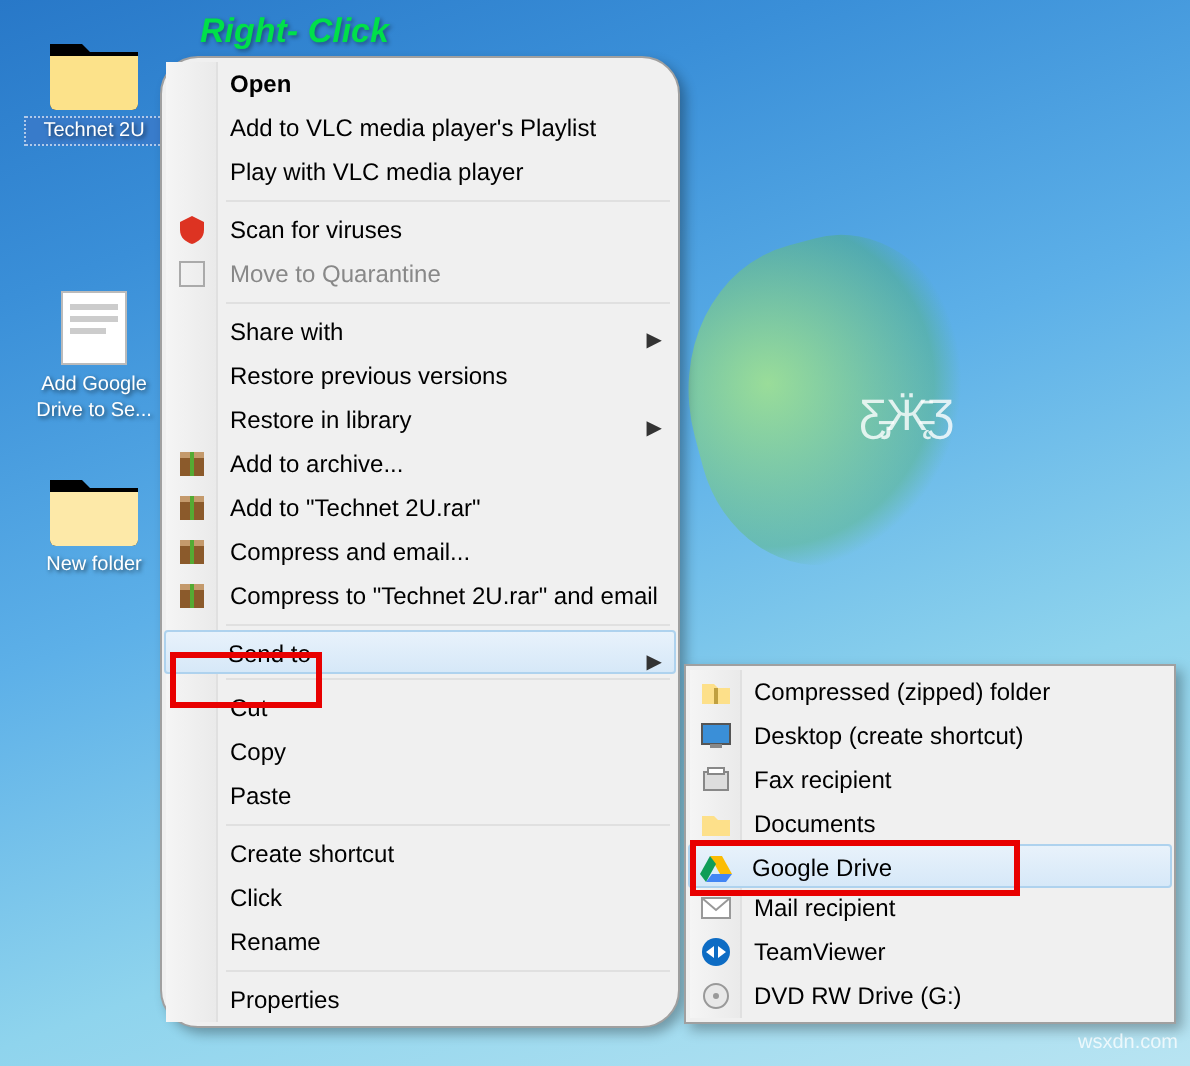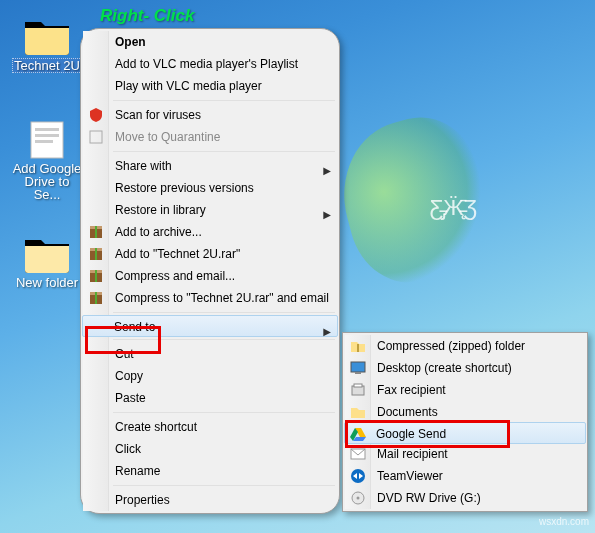--- a/index.html
+++ b/index.html
@@ -2,21 +2,21 @@
 <html><head>
   <meta charset="utf-8">
   <style>
     * { margin: 0; padding: 0; box-sizing: border-box; font-family: "Segoe UI", Tahoma, sans-serif; font-size: 12px; }
     body { width: 595px; height: 533px; overflow: hidden; position: relative; background: linear-gradient(160deg, #2878c8 0%, #3a8fd8 20%, #5db0e8 45%, #8fd4ed 70%, #b8e4f2 100%); }
     
     .annotation { position: absolute; top: 6px; left: 100px; color: #00e04a; font-weight: bold; font-size: 17px; font-style: italic; text-shadow: 1px 1px 2px rgba(0,0,0,0.4); }
     
     .desktop-icon { position: absolute; width: 70px; text-align: center; cursor: pointer; }
     .desktop-icon .icon-img { width: 48px; height: 40px; margin: 0 auto; display: block; }
-    .desktop-icon .icon-label { color: white; font-size: 13px; text-shadow: 1px 1px 2px rgba(0,0,0,0.6); margin-top: 2px; line-height: 13px; word-wrap: break-word; }
+    .desktop-icon .icon-label { color: white; font-size: 10px; text-shadow: 1px 1px 2px rgba(0,0,0,0.6); margin-top: 2px; line-height: 13px; word-wrap: break-word; }
     .desktop-icon.selected .icon-label { background: rgba(60,120,200,0.7); border: 1px dotted rgba(255,255,255,0.6); }
     
     .folder-svg { fill: #fce28a; }
     
     .context-menu { position: absolute; background: #f0f0f0; border: 1px solid #a0a0a0; box-shadow: 3px 3px 6px rgba(0,0,0,0.3); padding: 2px; }
     .main-menu { top: 28px; left: 80px; width: 260px; border-radius: 19px; }
     .sub-menu { top: 332px; left: 342px; width: 246px; }
     
     .menu-icon-col { width: 26px; background: linear-gradient(90deg, #f5f5f5 0%, #eaeaea 100%); position: absolute; top: 2px; bottom: 2px; left: 2px; border-right: 1px solid #e0e0e0; }
     
@@ -48,21 +48,21 @@
 <div class="annotation">Right- Click</div>
 
 <div class="desktop-icon selected" style="top:16px; left:12px;">
   <svg class="icon-img" viewBox="0 0 48 40">
       <path class="tab" d="M2 6 h16 l4 4 h24 v26 a3 3 0 0 1 -3 3 h-38 a3 3 0 0 1 -3 -3 z"></path>
       <path class="folder-svg" d="M2 12 h44 v24 a3 3 0 0 1 -3 3 h-38 a3 3 0 0 1 -3 -3 z" fill="#fde9a8"></path>
     </svg>
   <div class="icon-label">Technet 2U</div>
 </div>
 
-<div class="desktop-icon" style="top:120px; left:12px;">
+<div class="desktop-icon" style="top:144px; left:12px;">
   <svg class="icon-img" viewBox="0 0 48 40">
       <rect x="8" y="2" width="32" height="36" fill="#fff" stroke="#bbb"></rect>
       <rect x="12" y="8" width="24" height="3" fill="#ccc"></rect>
       <rect x="12" y="14" width="24" height="3" fill="#ccc"></rect>
       <rect x="12" y="20" width="18" height="3" fill="#ccc"></rect>
     </svg>
   <div class="icon-label">Add Google Drive to Se...</div>
 </div>
 
 <div class="desktop-icon" style="top:234px; left:12px;">
@@ -178,21 +178,21 @@
         <path d="M1 4 h6 l2 2 h6 v8 H1 z" fill="#fde08a"></path>
       </svg>
     <span>Documents</span>
   </div>
   <div class="menu-item highlighted">
     <svg class="mi-icon" viewBox="0 0 16 16">
         <path d="M5 2 L11 2 L16 11 L10 11 z" fill="#fbbc04"></path>
         <path d="M5 2 L0 11 L3 15 L8 6 z" fill="#0f9d58"></path>
         <path d="M3 15 L13 15 L16 11 L6 11 z" fill="#4285f4"></path>
       </svg>
-    <span>Google Send</span>
+    <span>Google Drive</span>
   </div>
   <div class="menu-item">
     <svg class="mi-icon" viewBox="0 0 16 16">
         <rect x="1" y="3" width="14" height="10" fill="#fff" stroke="#999"></rect>
         <path d="M1 3 L8 9 L15 3" fill="none" stroke="#999"></path>
       </svg>
     <span>Mail recipient</span>
   </div>
   <div class="menu-item">
     <svg class="mi-icon" viewBox="0 0 16 16">

